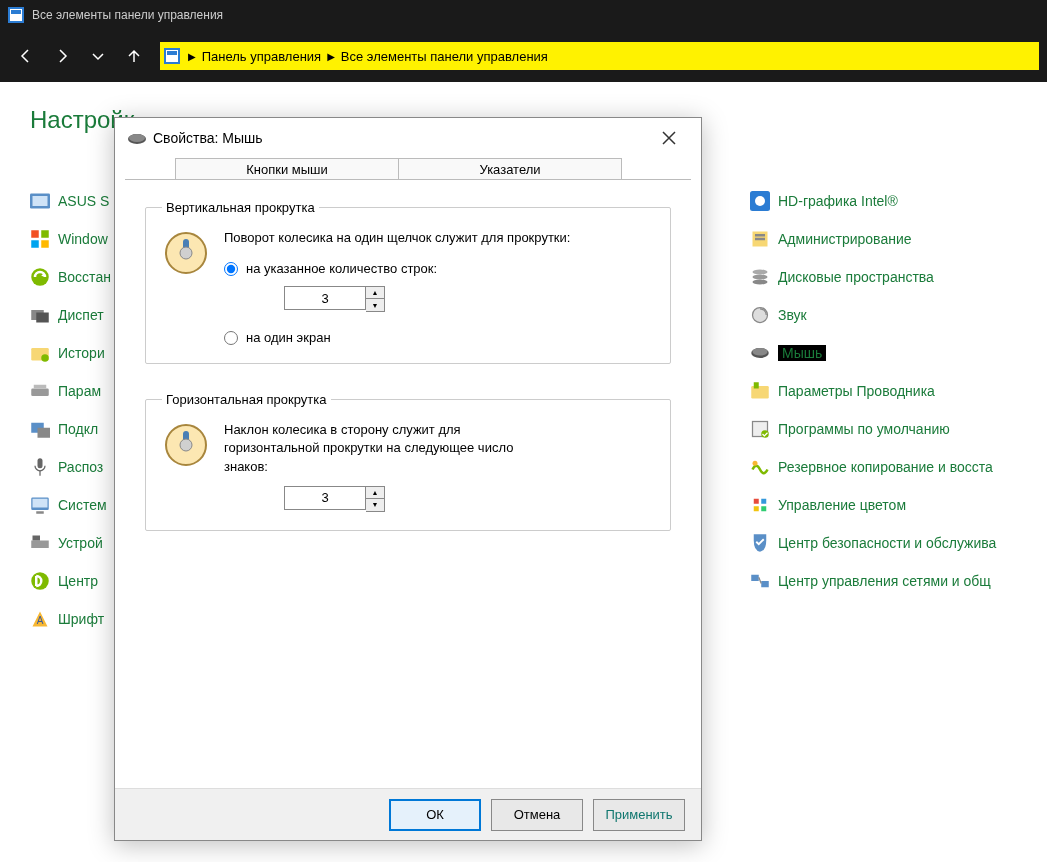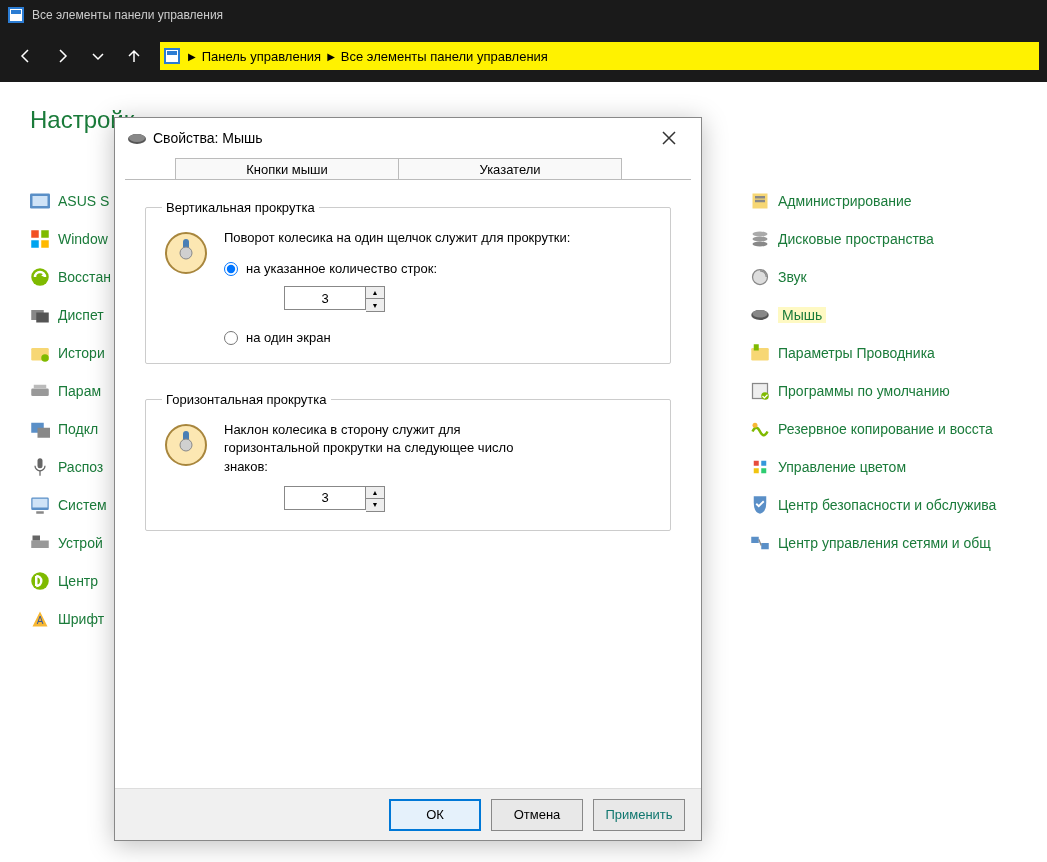--- a/index.html
+++ b/index.html
@@ -21,21 +21,21 @@
 
 .content { position: absolute; top: 82px; left: 0; right: 0; bottom: 0; background: #fff; padding: 24px 30px; }
 .page-title { color: #1a7b3a; font-size: 24px; font-weight: 400; margin-bottom: 20px; }
 
 .items-col { position: absolute; }
 .items-left { left: 30px; top: 100px; width: 340px; }
 .items-right { left: 750px; top: 100px; width: 290px; }
 .itemrow { display: flex; align-items: center; height: 38px; cursor: pointer; }
 .itemrow .icon { width: 20px; height: 20px; margin-right: 8px; display: inline-flex; align-items: center; justify-content: center; }
 .itemrow .label { color: #1a7b3a; font-size: 14px; }
-.itemrow.highlighted .label { background: #fef9c3; padding: 0 4px; }
+.itemrow.highlighted .label { background: #000000; padding: 0 4px; }
 .itemrow.highlighted { position: relative; }
 
 
 .dialog { position: absolute; left: 114px; top: 117px; width: 588px; height: 724px; background: #fff; border: 1px solid #888; box-shadow: 0 4px 24px rgba(0,0,0,0.25); }
 .dlg-titlebar { height: 40px; display: flex; align-items: center; padding: 0 12px; }
 .dlg-title-icon { width: 20px; height: 14px; margin-right: 6px; }
 .dlg-title { font-size: 14px; flex: 1; }
 .dlg-close { width: 40px; height: 40px; display: flex; align-items: center; justify-content: center; cursor: pointer; }
 .dlg-close svg { width: 14px; height: 14px; stroke: #333; stroke-width: 1.5; fill: none; }
 
@@ -236,20 +236,29 @@
         <span class="icon">
           <svg class="ic-generic" viewBox="0 0 16 16">
             <path d="M2 14 L8 2 L14 14 Z" fill="#f7b733"></path>
             <text x="8" y="12" font-size="8" text-anchor="middle" fill="#3b5998">A</text>
           </svg>
         </span>
         <span class="label">Шрифт</span>
       </div>
     </div>
   <div class="items-col items-right" id="rightcol">
+      <div class="itemrow">
+        <span class="icon">
+          <svg class="ic-generic" viewBox="0 0 16 16">
+            <rect width="16" height="16" fill="#2b7cd3" rx="2"></rect>
+            <circle cx="8" cy="8" r="4" fill="#fff"></circle>
+          </svg>
+        </span>
+        <span class="label">HD-графика Intel®</span>
+      </div>
       <div class="itemrow">
         <span class="icon">
           <svg class="ic-generic" viewBox="0 0 16 16">
             <rect x="2" y="2" width="12" height="12" fill="#f7d774"></rect>
             <rect x="4" y="4" width="8" height="2" fill="#888"></rect>
             <rect x="4" y="7" width="8" height="2" fill="#888"></rect>
           </svg>
         </span>
         <span class="label">Администрирование</span>
       </div>

